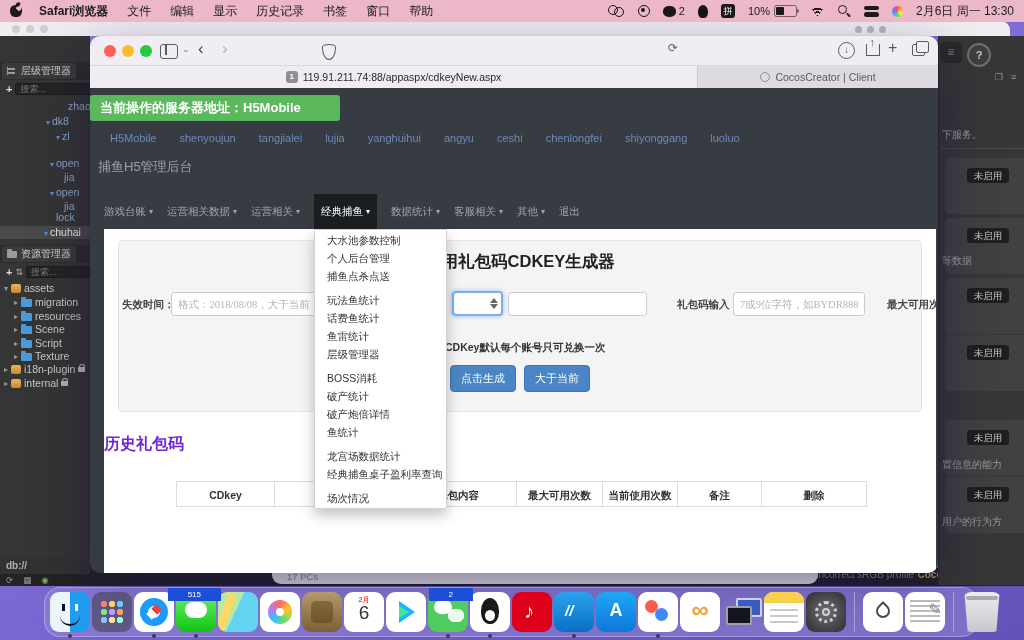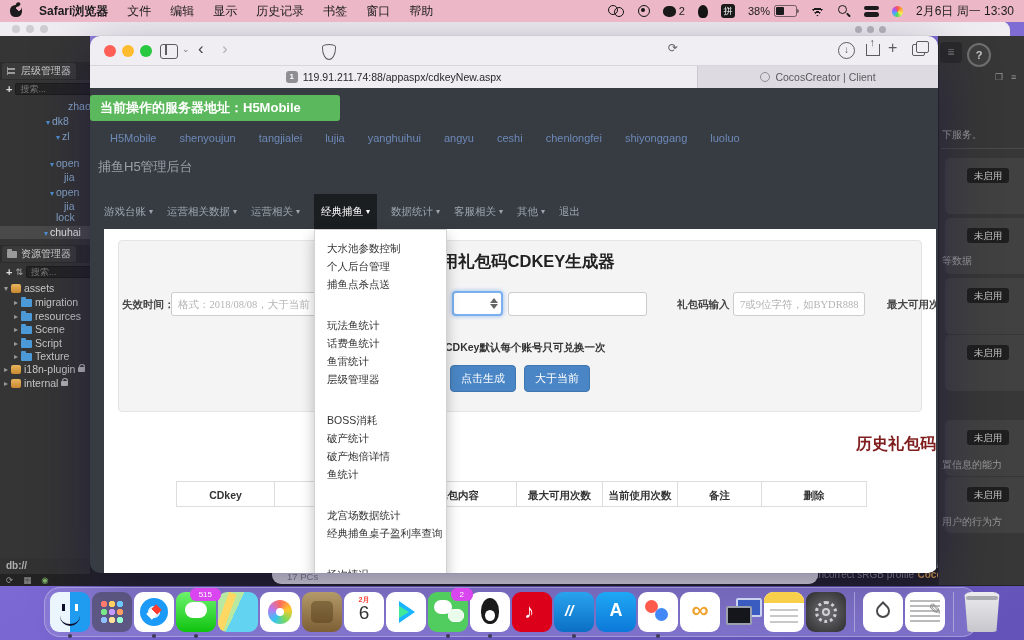--- a/index.html
+++ b/index.html
@@ -121,47 +121,47 @@
 .spage{position:relative;height:485px;background:#363c42;overflow:hidden}
 .banner{position:absolute;left:0;top:7px;width:250px;height:26px;background:#5cb85c;border-radius:3px;color:#fff;font-weight:bold;font-size:13px;line-height:26px;padding-left:10px;box-sizing:border-box;white-space:nowrap}
 .srvlinks{position:absolute;left:20px;top:44px;display:flex;gap:23px;font-size:11px}
 .srvlinks a{color:#6e89b8;text-decoration:none;white-space:nowrap}
 .brand{position:absolute;left:8px;top:70px;font-size:13px;color:#9aa0a6;white-space:nowrap}
 .pnav{position:absolute;left:0;top:106px;width:848px;height:35px;display:flex;align-items:stretch;padding-left:14px;gap:14px;font-size:10.5px;color:#9ea6ad}
 .pnav .nitem{display:flex;align-items:center;white-space:nowrap;cursor:default}
 .pnav .nitem .car{font-size:8px;margin-left:3px}
 .pnav .nitem.active{background:#1a1e21;color:#fff;padding:0 7px;position:relative}
 .pmenu{position:absolute;left:0;top:35px;width:133px;background:#fff;border:1px solid #d2d2d2;border-radius:0 0 3px 3px;
-  box-shadow:0 6px 14px rgba(0,0,0,.25);padding:9px 0;box-sizing:border-box;z-index:50}
+  box-shadow:0 6px 14px rgba(0,0,0,.25);padding:1px 0;box-sizing:border-box;z-index:50}
 .pmenu .mi{height:18px;line-height:18px;padding-left:12px;font-size:10.5px;color:#333;white-space:nowrap}
-.pmenu .mi.gap{margin-top:23px}
+.pmenu .mi.gap{margin-top:6px}
 .container{position:absolute;left:14px;top:141px;width:832px;height:344px;background:#fff;overflow:hidden}
 .well{position:absolute;left:14px;top:11px;width:804px;height:172px;background:#f4f4f5;border:1px solid #e4e4e4;border-radius:4px;box-sizing:border-box}
 .gentitle{position:absolute;left:0;width:832px;top:22px;text-align:center;font-size:16.5px;font-weight:bold;color:#222}
 .flabel{position:absolute;top:69px;font-size:10.5px;font-weight:bold;color:#444;white-space:nowrap}
 .finput{position:absolute;top:63px;height:24px;background:#fff;border:1px solid #ccc;border-radius:3px;box-sizing:border-box;font-size:10.5px;padding:0 6px;color:#333;font-family:Liberation Serif, serif}
 .finput::placeholder{color:#b3b3b3}
 .fselect{position:absolute;left:348px;top:62px;width:51px;height:25px;background:#fff;border:2px solid #7ab0f0;border-radius:4px;box-sizing:border-box;box-shadow:0 0 4px rgba(90,150,230,.65)}
 .fselect::after{content:"";position:absolute;right:3px;top:5px;width:0;height:0;border-left:4px solid transparent;border-right:4px solid transparent;border-bottom:5px solid #666}
 .fselect::before{content:"";position:absolute;right:3px;bottom:5px;width:0;height:0;border-left:4px solid transparent;border-right:4px solid transparent;border-top:5px solid #666}
 .gennote{position:absolute;left:0;width:832px;top:112px;text-align:center;font-size:10.5px;font-weight:bold;color:#333}
 .btnrow{position:absolute;left:0;width:832px;top:136px;display:flex;justify-content:center;gap:8px}
 .bbtn{height:25px;line-height:25px;padding:0 10px;background:#4a86c5;border:1px solid #3f76b0;border-radius:4px;color:#fff;font-size:11px;white-space:nowrap}
-.histtitle{position:absolute;left:0;width:832px;top:205px;text-align:right;font-size:16px;font-weight:bold;color:#7f1d1d}
+.histtitle{position:absolute;left:0;width:832px;top:205px;text-align:left;font-size:16px;font-weight:bold;color:#6d28d9}
 .htable{position:absolute;left:73px;top:252px;display:flex}
 .hth{height:26px;line-height:26px;border:1px solid #ddd;margin-left:-1px;text-align:center;font-size:10.5px;font-weight:bold;color:#333;box-sizing:border-box;background:#fff;white-space:nowrap;overflow:hidden}
 
 
 .dock{position:absolute;left:44px;top:587px;width:934px;height:50px;background:rgba(150,140,215,.5);border:1px solid rgba(255,255,255,.28);border-radius:16px;z-index:55;
   display:flex;align-items:flex-start;padding:4px 5px;box-sizing:border-box;gap:2px}
 .dicon{width:40px;height:46px;position:relative;flex:none}
 .dicon .sq{position:absolute;left:0;top:0;width:40px;height:40px;border-radius:9px;overflow:hidden}
 .dicon.running::after{content:"";position:absolute;left:18px;bottom:0px;width:4px;height:4px;border-radius:50%;background:#3b3b55}
 .dsep{width:1px;height:40px;background:rgba(255,255,255,.35);margin:0 6px;flex:none}
-.dbadge{position:absolute;top:-4px;right:-5px;background:#d946ef;color:#fff;font-size:8px;line-height:13px;padding:0 9px;border-radius:6px;z-index:2}
+.dbadge{position:absolute;top:-4px;right:-5px;background:#1d4ed8;color:#fff;font-size:8px;line-height:13px;padding:0 20px;border-radius:0;z-index:2}
 .ic-finder{background:linear-gradient(90deg,#eaf5fe 0 49%,#1f9bf0 51%)}
 .ic-finder::after{content:"";position:absolute;left:10px;top:23px;width:20px;height:9px;border-bottom:2.5px solid #0e0e2a;border-radius:0 0 10px 10px}
 .ic-finder::before{content:"";position:absolute;left:12px;top:12px;width:2.5px;height:7px;background:#0e0e2a;box-shadow:13px 0 0 #fff}
 .ic-launchpad{background:rgba(70,70,90,.65)}
 .ic-launchpad::before{content:"";position:absolute;left:8px;top:8px;width:24px;height:24px;
   background-image:radial-gradient(circle 3px at 4px 4px,#ff7a6e 97%,transparent),radial-gradient(circle 3px at 12px 4px,#ffd163 97%,transparent),radial-gradient(circle 3px at 20px 4px,#6cc9ff 97%,transparent),radial-gradient(circle 3px at 4px 12px,#7ae68a 97%,transparent),radial-gradient(circle 3px at 12px 12px,#c79aff 97%,transparent),radial-gradient(circle 3px at 20px 12px,#ff9e63 97%,transparent),radial-gradient(circle 3px at 4px 20px,#8fc0ff 97%,transparent),radial-gradient(circle 3px at 12px 20px,#ffe29a 97%,transparent),radial-gradient(circle 3px at 20px 20px,#9affd0 97%,transparent)}
 .ic-safari{background:#fff}
 .ic-safari::before{content:"";position:absolute;left:6px;top:6px;width:28px;height:28px;border-radius:50%;background:radial-gradient(circle,#cfeafe 0 30%,#1b9af7 31%)}
 .ic-safari::after{content:"";position:absolute;left:16px;top:13px;width:8px;height:14px;background:linear-gradient(#ff3b30 50%,#fff 50%);transform:rotate(45deg)}
 .ic-messages{background:linear-gradient(#6df36d,#0fc30f)}
@@ -476,21 +476,21 @@
   <span class="mstatus">
     <span class="rings"></span>
     <span class="reccirc"></span>
     <span style="display:flex;align-items:center;gap:3px">
         <span class="wcmini"></span>
         <span style="font-size:11px">2</span>
       </span>
     <span class="qqmini"></span>
     <span class="imtile">拼</span>
     <span style="display:flex;align-items:center;gap:4px">
-        <span class="battxt">38%</span>
+        <span class="battxt">10%</span>
         <span class="batt">
           <i></i>
         </span>
       </span>
     <span class="wifi"></span>
     <span class="magn"></span>
     <span class="ccpills"></span>
     <span class="rainbow"></span>
     <span class="clock">2月6日 周一 13:30</span>
   </span>

